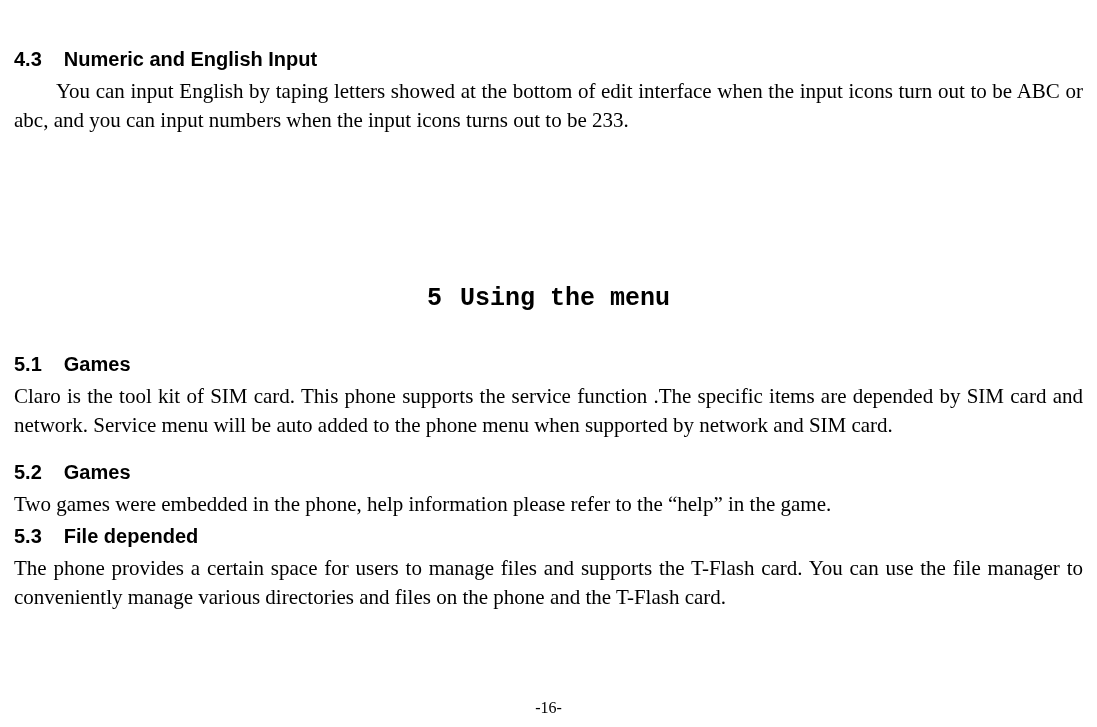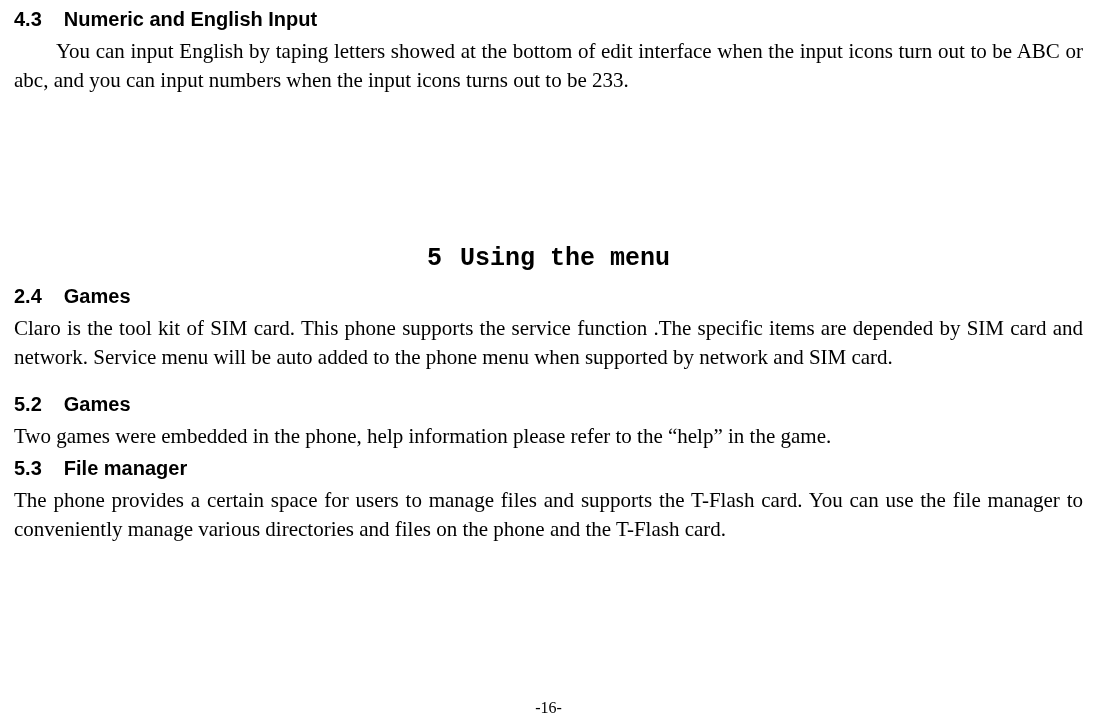--- a/index.html
+++ b/index.html
@@ -14,20 +14,21 @@
       font-family: "Times New Roman", Times, serif;
       color: #000000;
       padding: 8px 14px 0 14px;
       position: relative;
     }
     .heading-sub {
       font-family: Arial, Helvetica, sans-serif;
       font-weight: bold;
       font-size: 20px;
       margin-bottom: 6px;
+      margin-top: 40px;
     }
     .heading-sub .num {
       display: inline-block;
       margin-right: 22px;
     }
     .body-text {
       font-size: 21px;
       line-height: 1.4;
       text-align: justify;
       margin-bottom: 4px;
@@ -63,27 +64,27 @@
 <div class="heading-sub">
   <span class="num">4.3</span><span>Numeric and English Input</span>
 </div>
 <p class="body-text indent-first">You can input English by taping letters showed at the bottom of edit interface when the input icons turn out to be ABC or abc, and you can input numbers when the input icons turns out to be 233.</p>
 
 <div class="chapter-heading">
   <span class="chnum">5</span><span>Using the menu</span>
 </div>
 
 <div class="heading-sub">
-  <span class="num">2.4</span><span>Games</span>
+  <span class="num">5.1</span><span>Games</span>
 </div>
 <p class="body-text">Claro is the tool kit of SIM card. This phone supports the service function .The specific items are depended by SIM card and network. Service menu will be auto added to the phone menu when supported by network and SIM card.</p>
 
 <div class="heading-sub" style="margin-top:20px;">
   <span class="num">5.2</span><span>Games</span>
 </div>
 <p class="body-text">Two games were embedded in the phone, help information please refer to the “help” in the game.</p>
 
 <div class="heading-sub" style="margin-top:6px;">
-  <span class="num">5.3</span><span>File manager</span>
+  <span class="num">5.3</span><span>File depended</span>
 </div>
 <p class="body-text">The phone provides a certain space for users to manage files and supports the T-Flash card. You can use the file manager to conveniently manage various directories and files on the phone and the T-Flash card.</p>
 
 <div class="page-number">-16-</div>
 
 </body></html>

